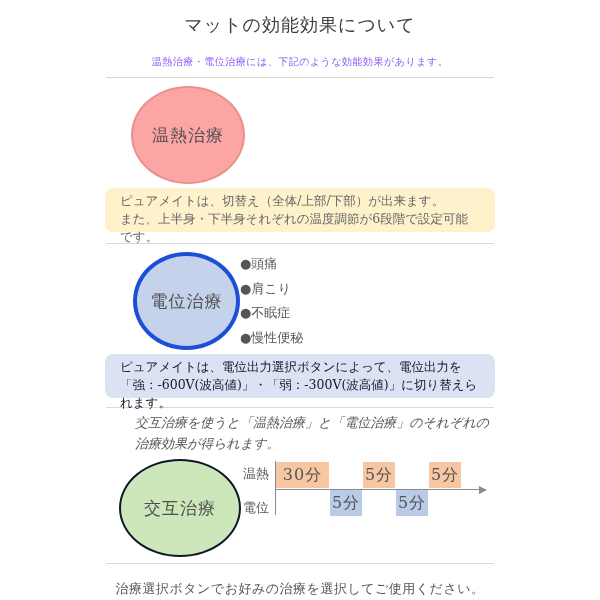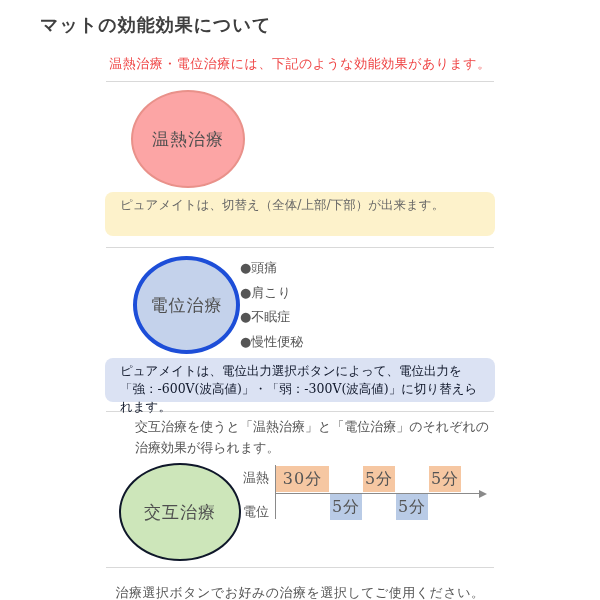--- a/index.html
+++ b/index.html
@@ -4,27 +4,27 @@
 <style>
   html,body { margin:0; padding:0; background:#fff; }
   body {
     width:600px; height:600px; overflow:hidden;
     font-family:"DejaVu Serif","Liberation Serif",serif;
     color:#555;
   }
   .page { width:600px; height:600px; padding-top:12px; box-sizing:border-box; }
 
   .title {
-    margin:0; 
-    font-size:18px; font-weight:bold; letter-spacing:1px;
-    color:#3f3f3f; line-height:26px;padding-left:40px;
+    margin:0; text-align:center;
+    font-size:18px; font-weight:normal; letter-spacing:1px;
+    color:#3f3f3f; line-height:26px;
   }
   .subtitle {
     margin:17px 0 0; text-align:center;
-    font-size:13px; color:#ef4444; letter-spacing:0.5px;
+    font-size:10px; color:#8b5cf6; letter-spacing:0.5px;
   }
   hr.sep {
     border:none; border-top:1px solid #d9d9d9;
     margin:8px 106px 0;
   }
 
   .row { display:flex; align-items:flex-start; }
 
   .circle {
     flex:none; border-radius:50%;
@@ -55,21 +55,21 @@
     margin:2px 105px 0; border-radius:8px;
     padding:4px 15px; box-sizing:border-box;
     font-size:12.5px; line-height:18px; color:#666;
     height:44px;
   }
   .note-yellow { background:#fdf2cb; }
   .note-blue   { background:#dbe2f3; color:#0f172a; }
 
   .intro {
     margin:4px 0 0 135px;
-    font-size:13px; line-height:21px; color:#555;
+    font-size:13px; line-height:21px; color:#555;font-style:italic;
   }
 
   .section-alternate { margin-top:5px; }
 
   .timeline { position:relative; flex:none; width:252px; height:62px; }
   .tl-label { position:absolute; left:2px; font-size:13px; color:#555; }
   .tl-label-1 { top:6px; }
   .tl-label-2 { top:40px; }
   .tl-vaxis {
     position:absolute; left:34px; top:2px; width:0; height:54px;
@@ -113,20 +113,21 @@
   <hr class="sep">
 
   <div class="row section">
     <div class="circle circle-thermal">
       <span>温熱治療</span>
     </div>
   </div>
 
   <div class="note note-yellow">
     <div>ピュアメイトは、切替え（全体/上部/下部）が出来ます。</div>
+    <div>また、上半身・下半身それぞれの温度調節が6段階で設定可能です。</div>
   </div>
 
   <hr class="sep" style="margin-top:11px;">
 
   <div class="row section">
     <div class="circle circle-potential">
       <span>電位治療</span>
     </div>
     <ul class="effects effects-potential">
       <li>●頭痛</li>

